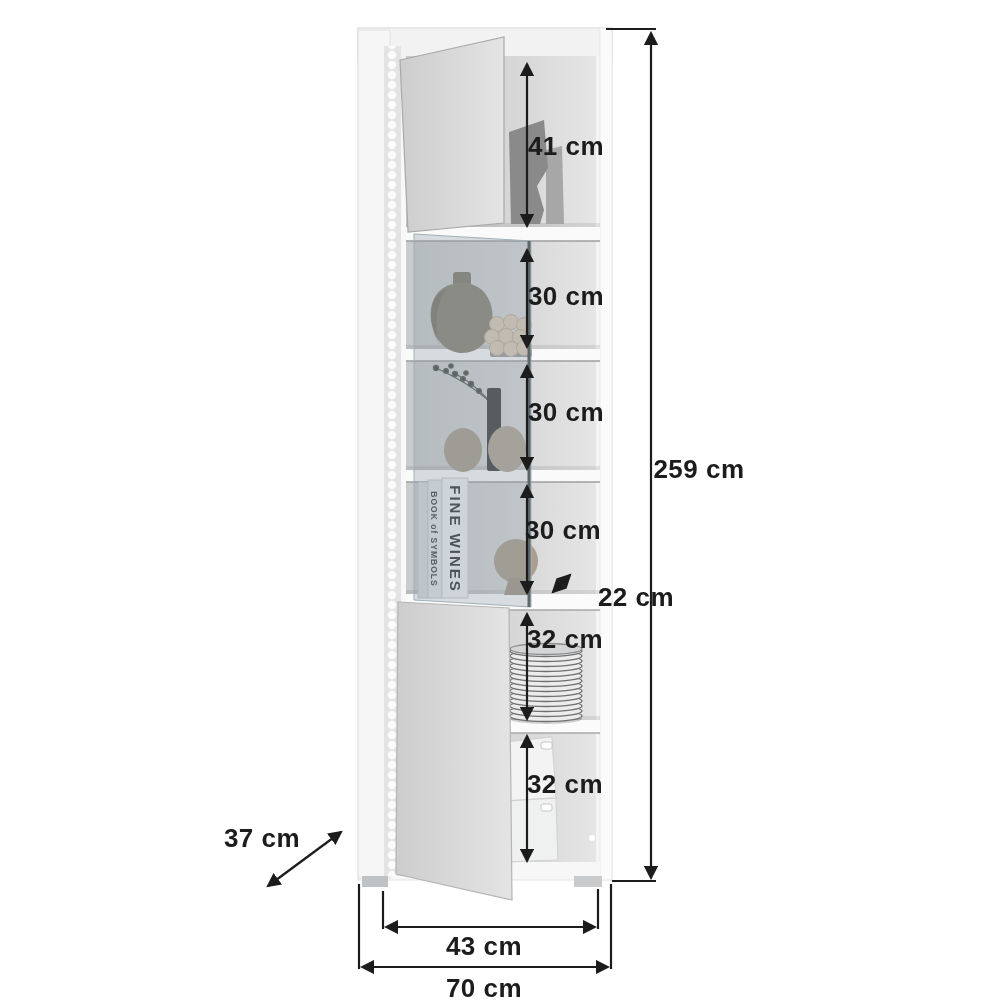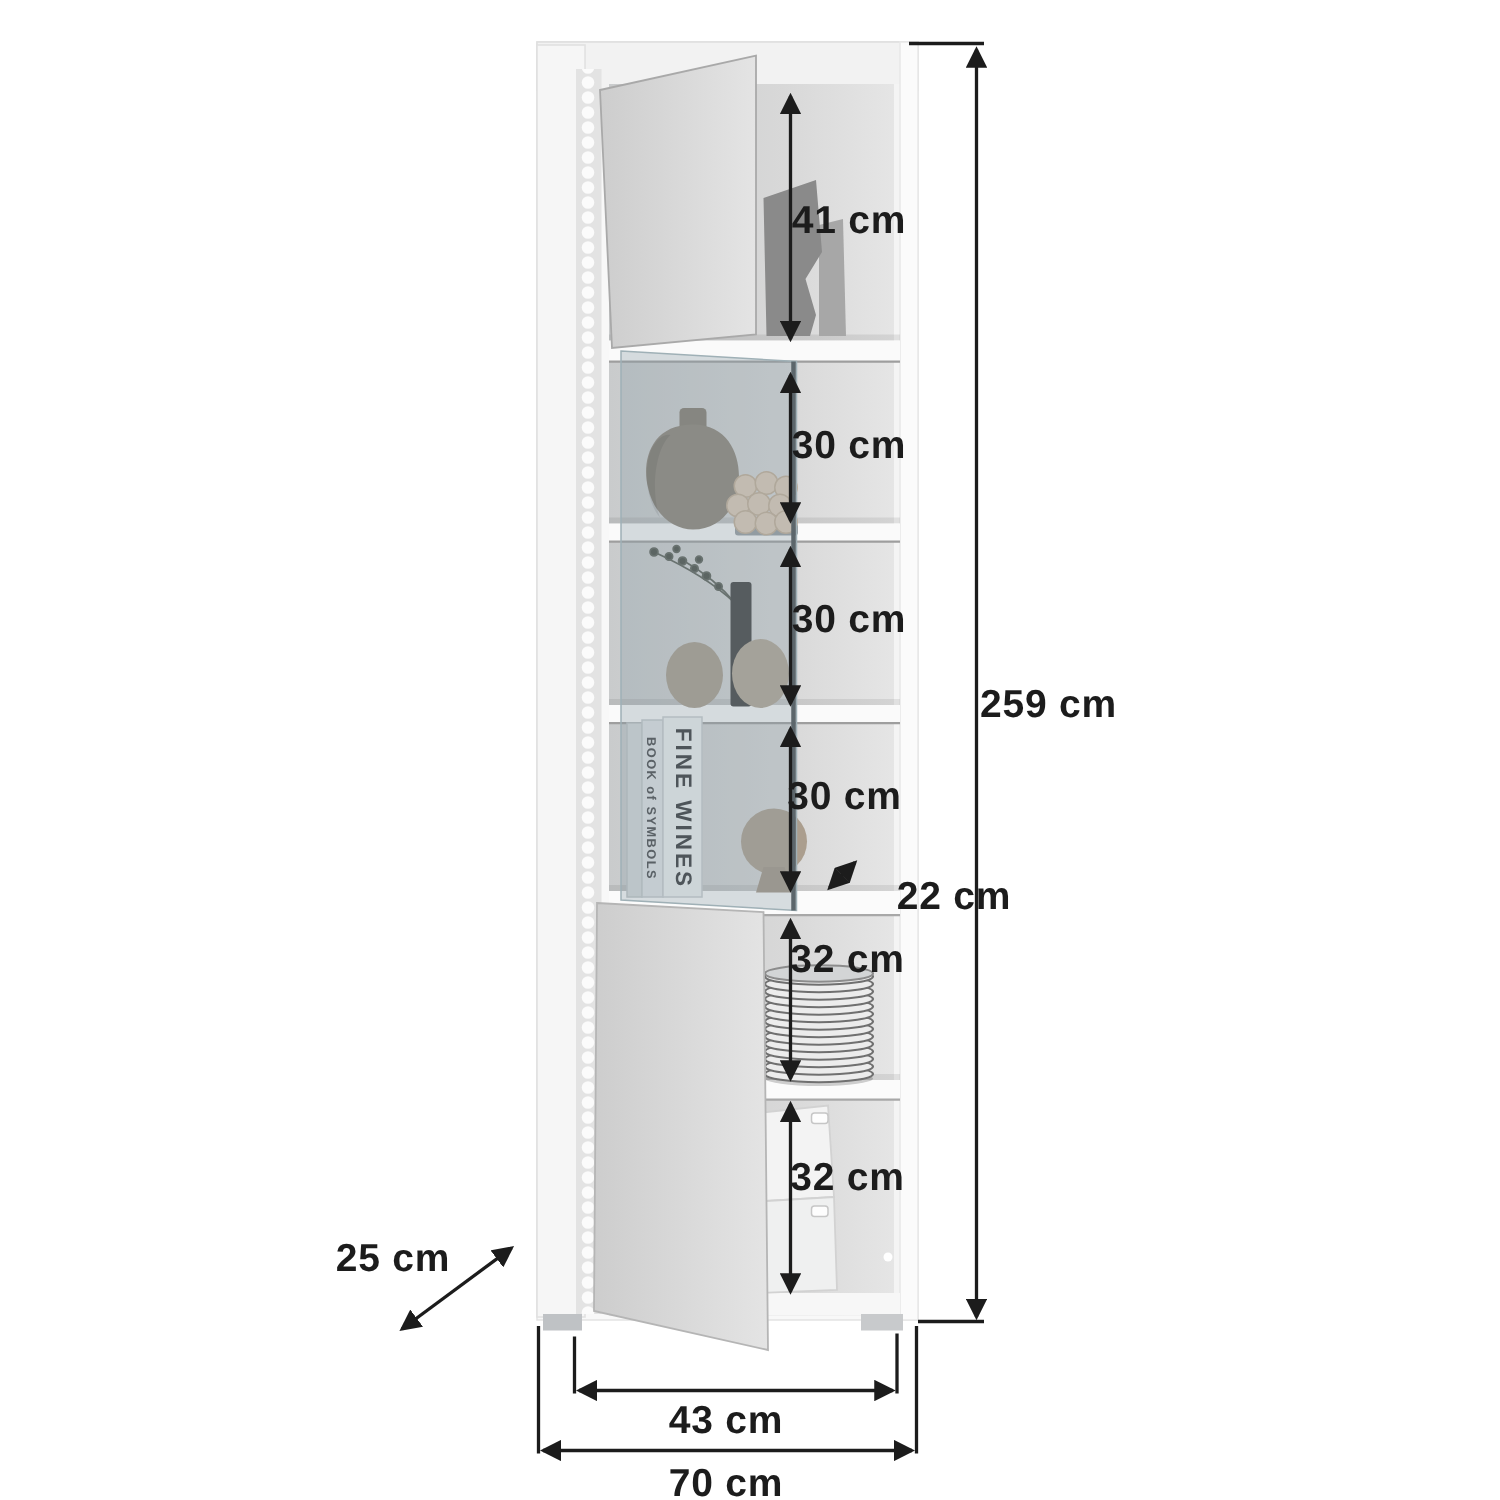--- a/index.html
+++ b/index.html
@@ -196,17 +196,17 @@
   <div class="spine-text small" style="left:434px;top:539px;">BOOK of SYMBOLS</div>
 
   <div class="dim-label" style="left:566px;top:146px;">41 cm</div>
   <div class="dim-label" style="left:566px;top:296px;">30 cm</div>
   <div class="dim-label" style="left:566px;top:412px;">30 cm</div>
   <div class="dim-label" style="left:563px;top:530px;">30 cm</div>
   <div class="dim-label" style="left:604px;top:597px;margin-left:32px;">22 cm</div>
   <div class="dim-label" style="left:565px;top:639px;">32 cm</div>
   <div class="dim-label" style="left:565px;top:784px;">32 cm</div>
   <div class="dim-label" style="left:699px;top:469px;">259 cm</div>
-  <div class="dim-label" style="left:262px;top:838px;">25 cm</div>
+  <div class="dim-label" style="left:262px;top:838px;">37 cm</div>
   <div class="dim-label" style="left:484px;top:946px;">43 cm</div>
   <div class="dim-label" style="left:484px;top:988px;">70 cm</div>
 
 </div>
 
 </body></html>

